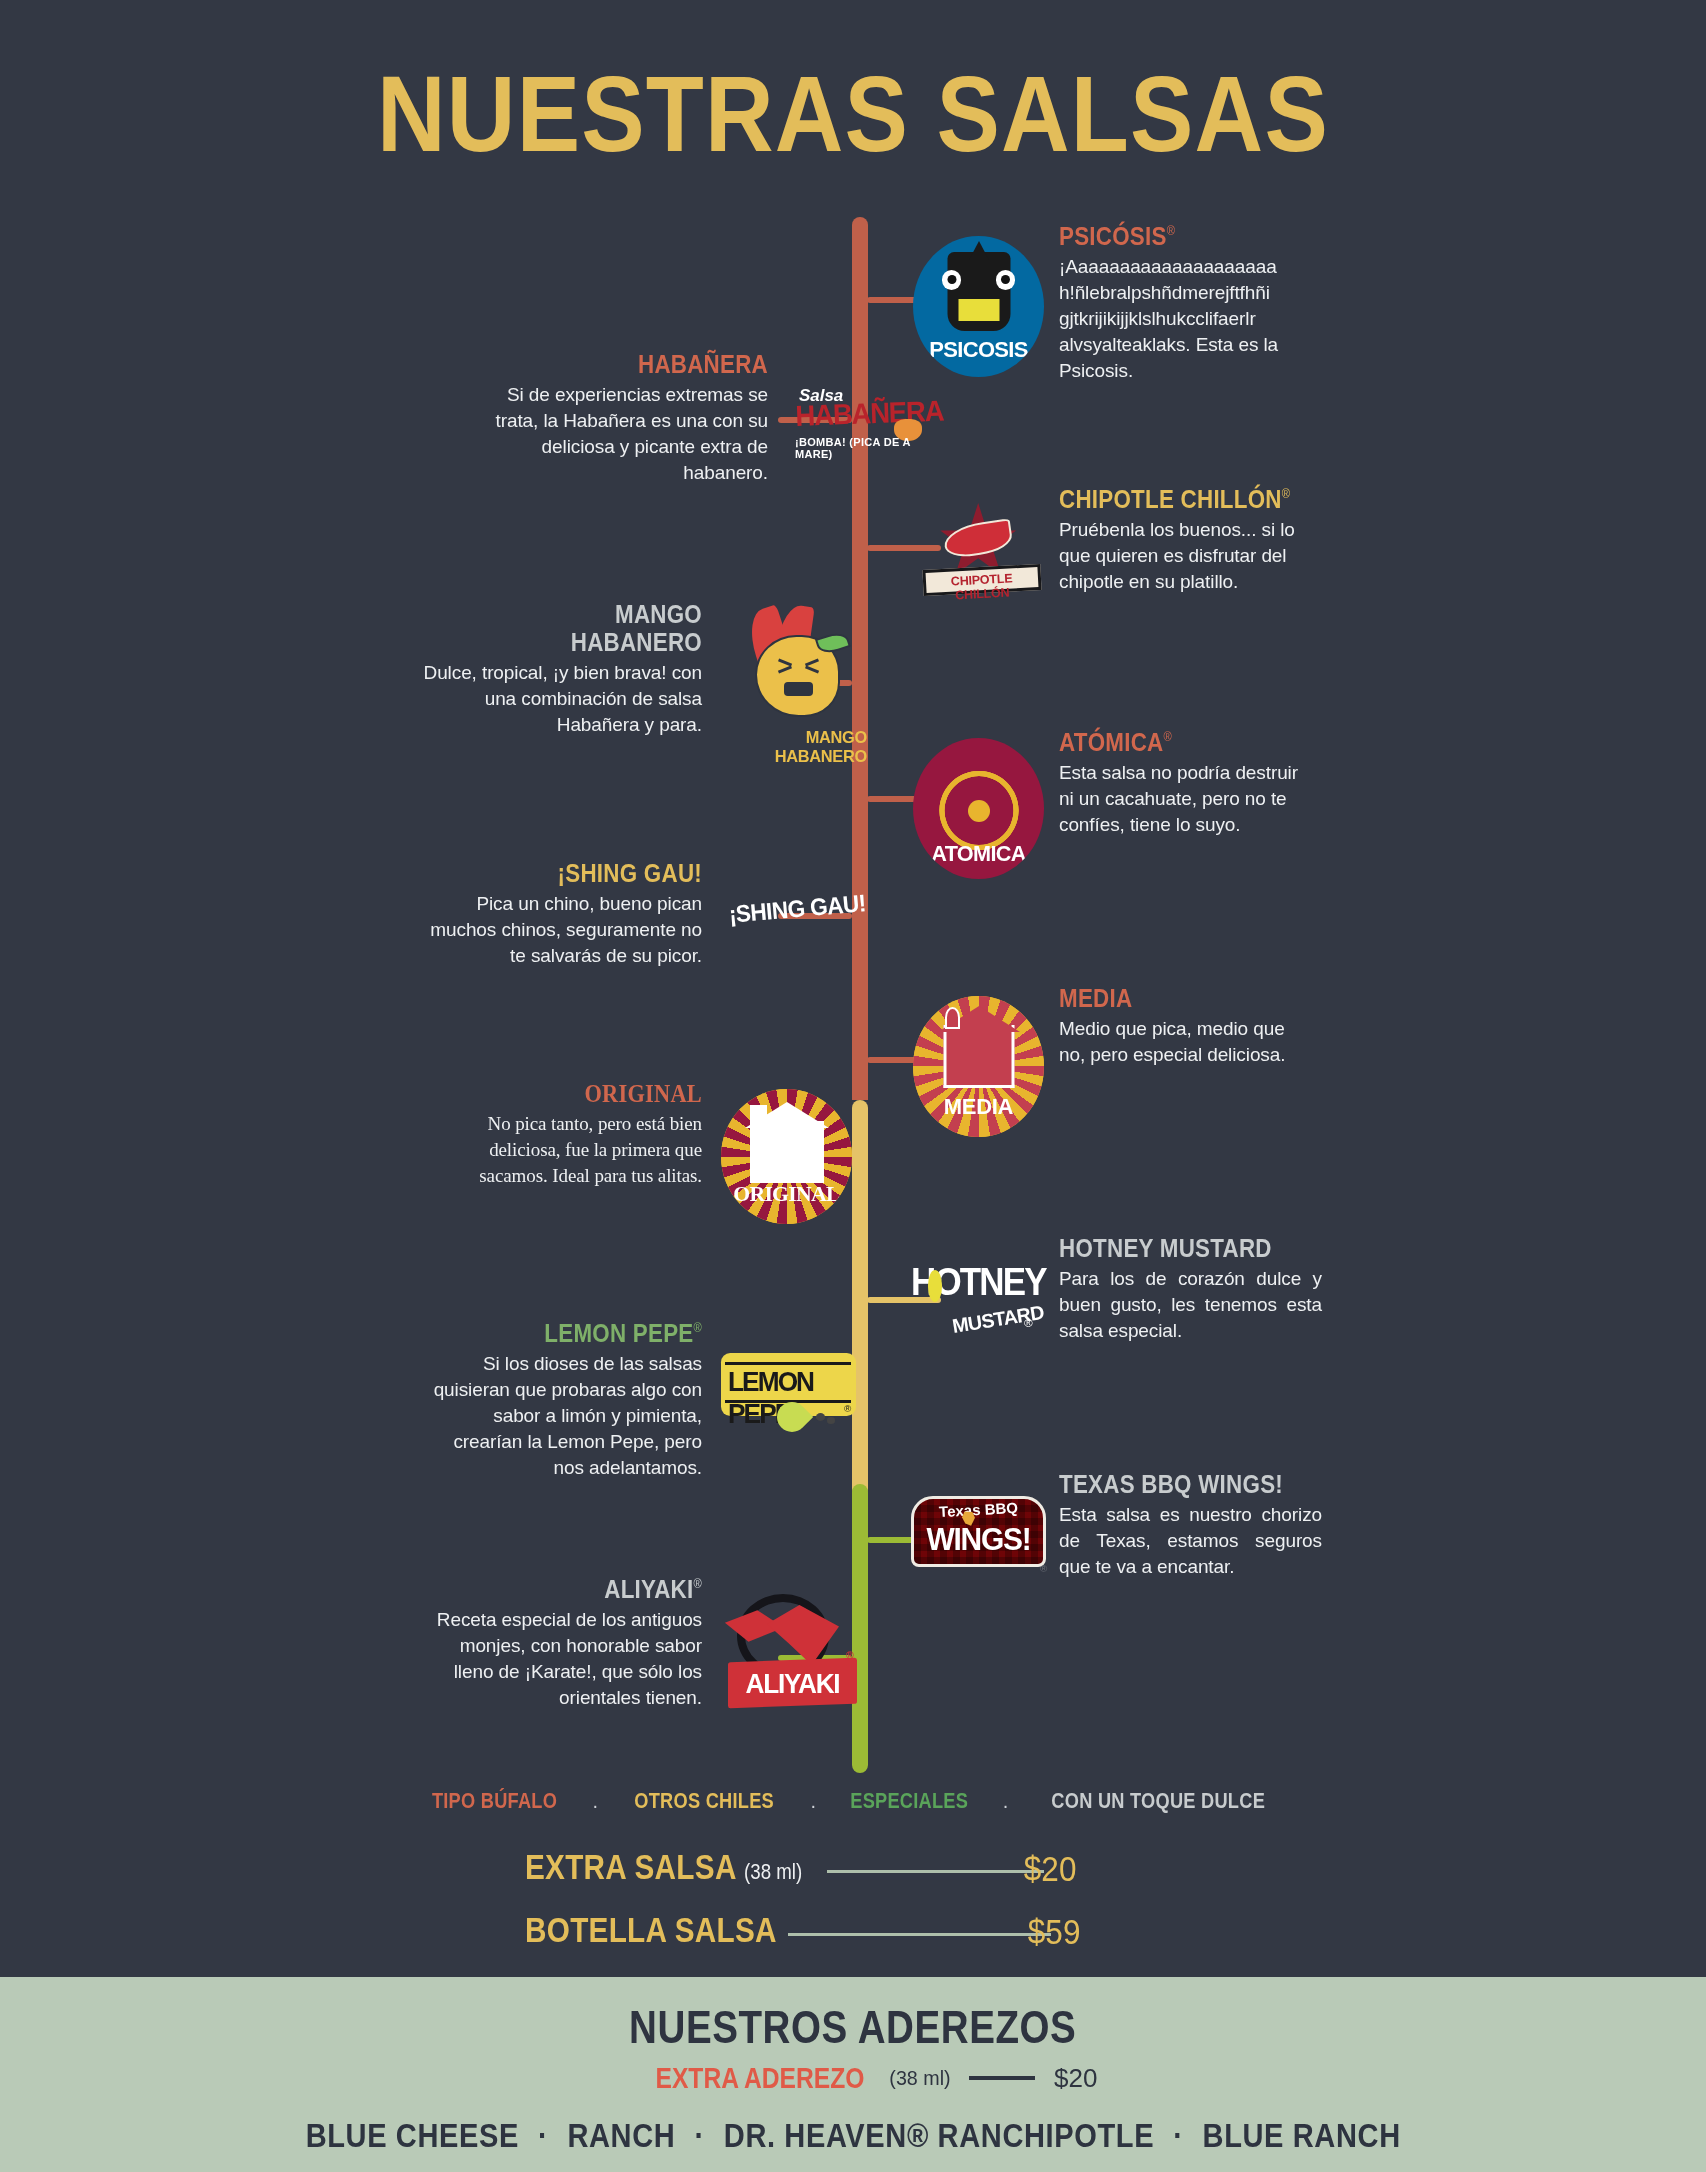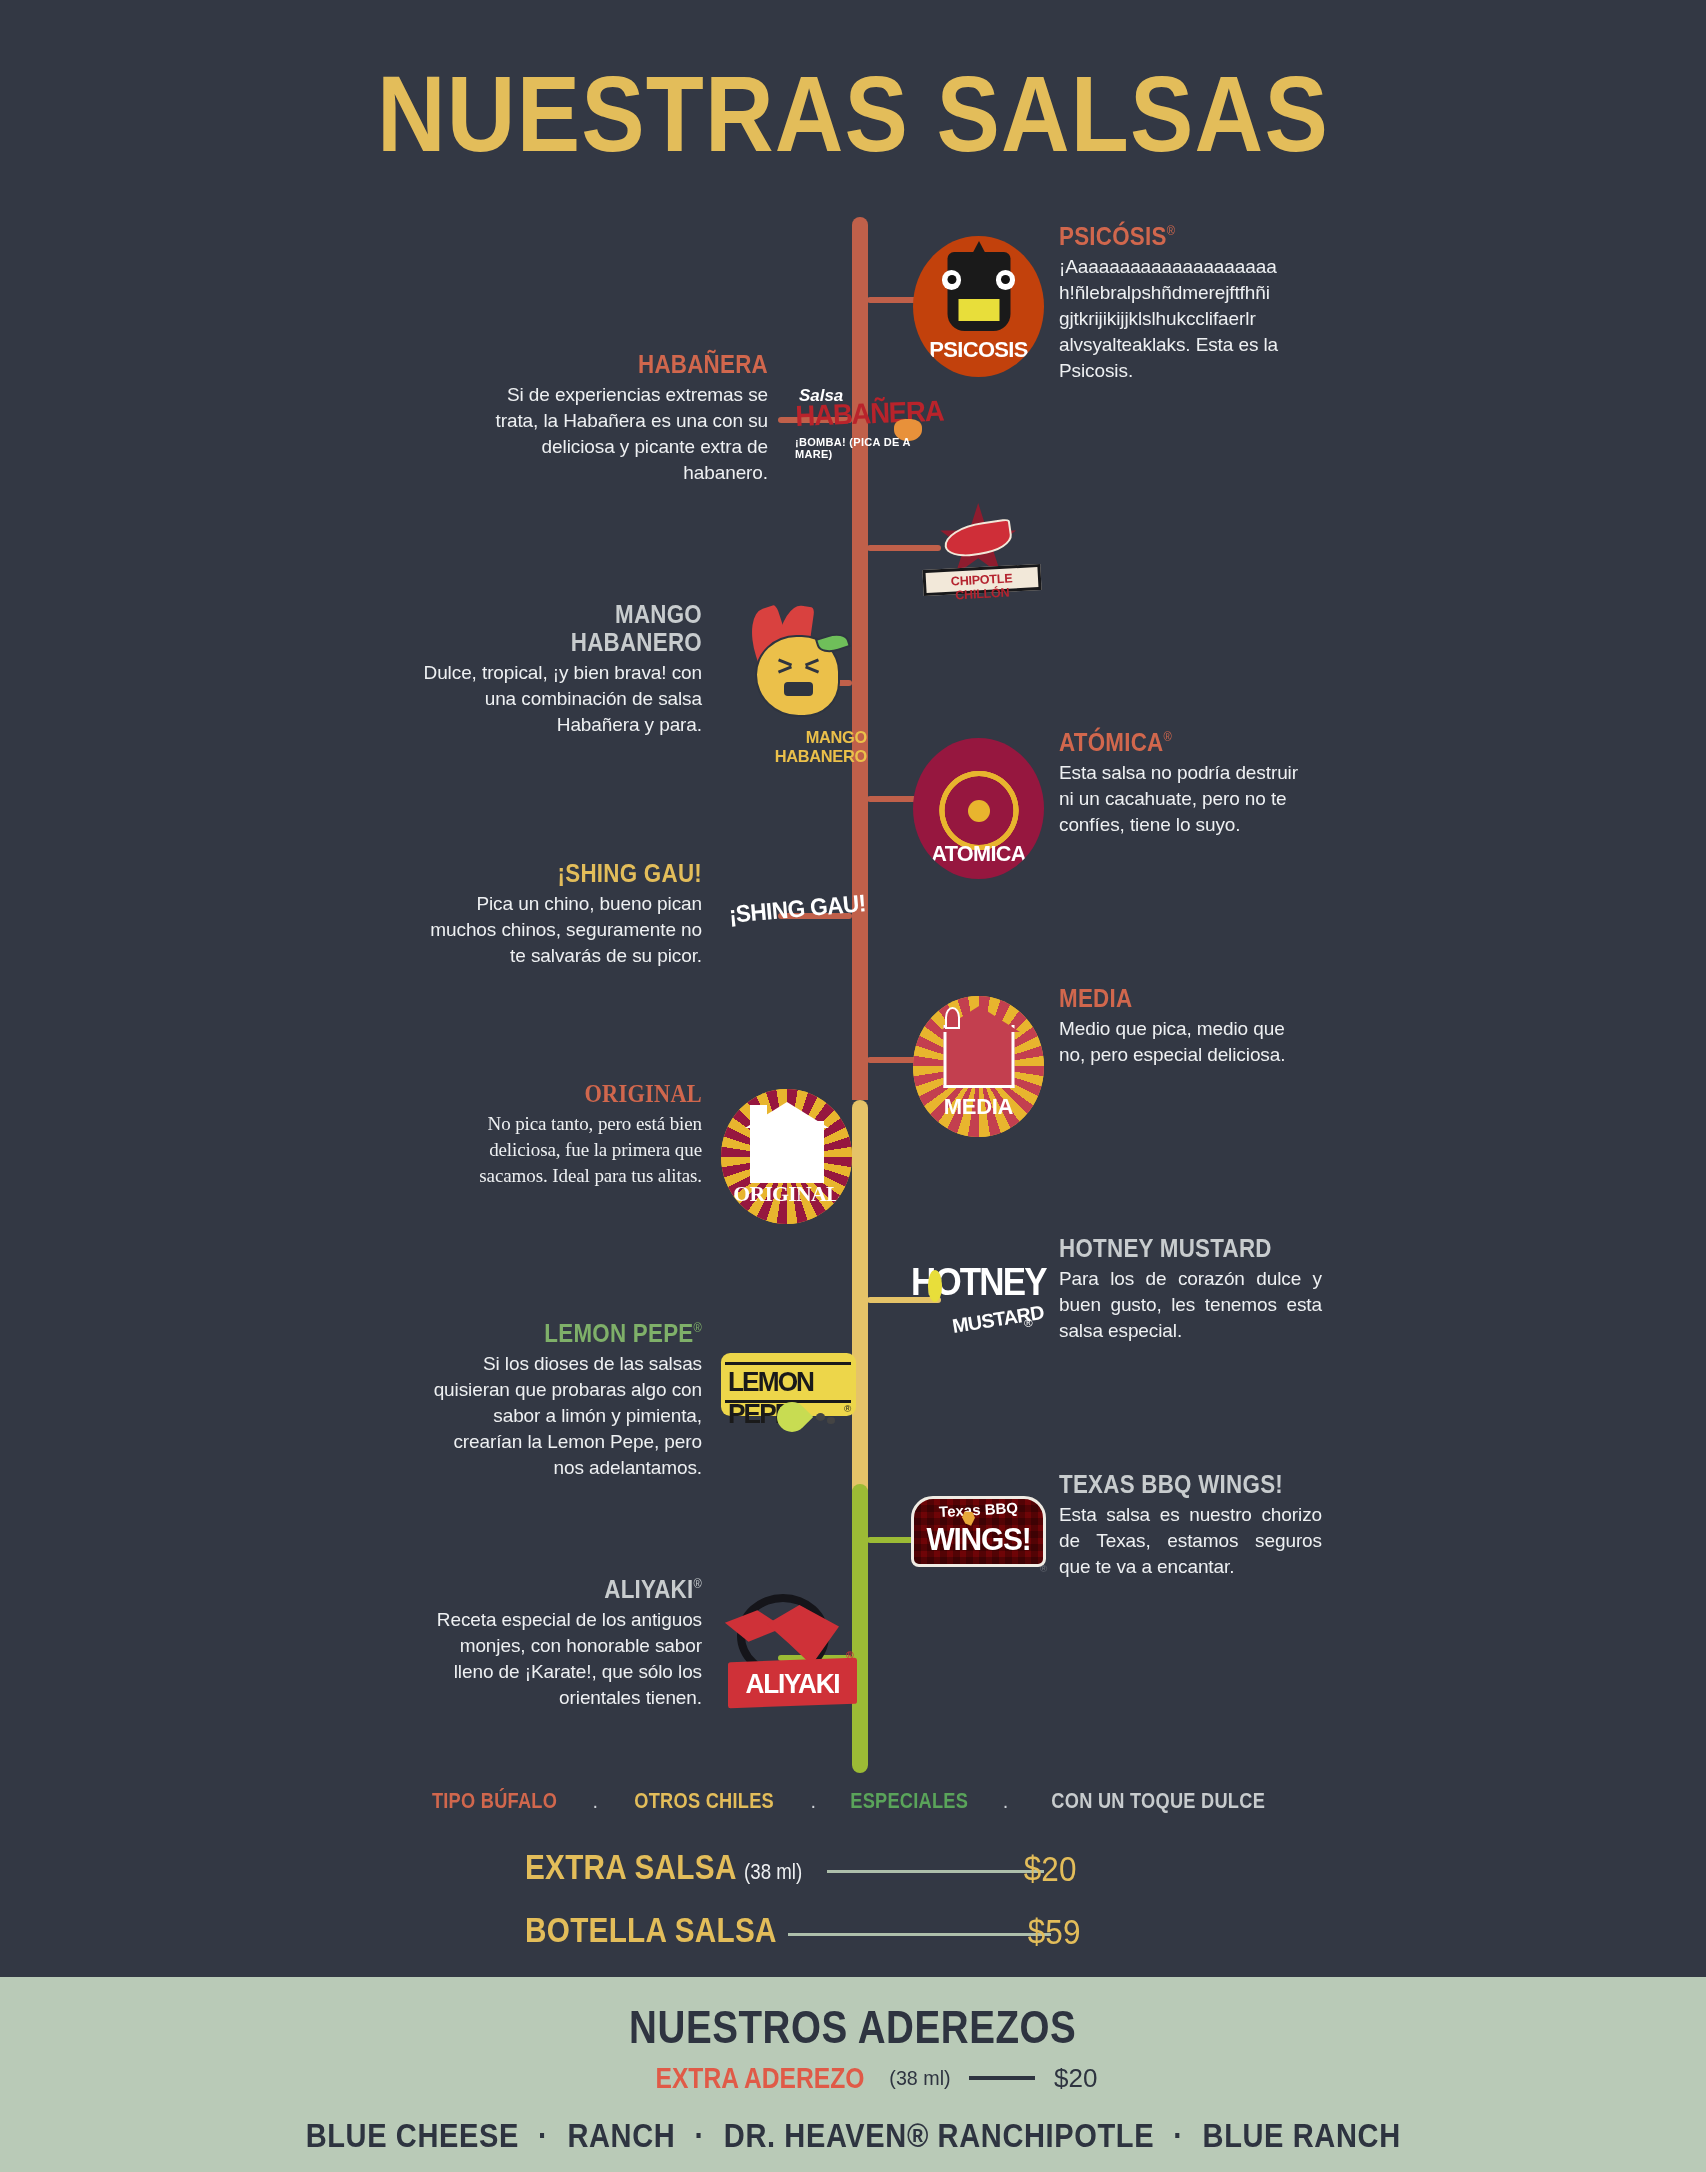--- a/index.html
+++ b/index.html
@@ -138,21 +138,21 @@
 <div class="tick left" style="top:913px;background:#c0604a"></div>
 <div class="tick right" style="top:1057px;background:#c0604a"></div>
 <div class="tick left" style="top:1153px;background:#e5c368"></div>
 <div class="tick right" style="top:1297px;background:#e5c368"></div>
 <div class="tick left" style="top:1409px;background:#9cbb35"></div>
 <div class="tick right" style="top:1537px;background:#9cbb35"></div>
 <div class="tick left" style="top:1655px;background:#9cbb35"></div>
 
 <div class="entry right" style="top:223px;left:0;width:1706px;height:171px;">
   <div class="logo" style="left:913px; top:13px;">
-    <div class="oval" style="width:131px;height:141px;background:#c2410c;">
+    <div class="oval" style="width:131px;height:141px;background:#0369a1;">
       <div style="position:absolute;left:50%;top:15.8px;transform:translateX(-50%);width:63px;height:79px;background:#1a1a1a;border-radius:6.6px 6.6px 17px 17px;"></div>
       <div style="position:absolute;left:50%;top:5.3px;transform:translateX(-50%);width:0;height:0;border-left:10.5px solid transparent;border-right:10.5px solid transparent;border-bottom:19.7px solid #1a1a1a;"></div>
       <div style="position:absolute;left:50%;top:34px;transform:translateX(-37px);width:19.7px;height:19.7px;background:#fff;border-radius:50%;"></div>
       <div style="position:absolute;left:50%;top:34px;transform:translateX(17px);width:19.7px;height:19.7px;background:#fff;border-radius:50%;"></div>
       <div style="position:absolute;left:50%;top:39px;transform:translateX(-31.5px);width:9.2px;height:9.2px;background:#111;border-radius:50%;"></div>
       <div style="position:absolute;left:50%;top:39px;transform:translateX(22px);width:9.2px;height:9.2px;background:#111;border-radius:50%;"></div>
       <div style="position:absolute;left:50%;top:63px;transform:translateX(-50%);width:41px;height:22px;background:#e8de3a;"></div>
       <div class="logolabel" style="bottom:14.4px;font-size:22px;letter-spacing:-0.7px;">PSICOSIS</div>
     </div>
   </div>
@@ -177,20 +177,26 @@
   </div>
 </div>
 
 <div class="entry right" style="top:486px;left:0;width:1706px;height:158px;">
   <div class="logo" style="left:919px; top:13px; width:125px; height:99px;">
     <div style="position:absolute;left:19.7px;top:3.9px;width:79px;height:79px;background:#8e1c2e;clip-path:polygon(50% 0%,61% 35%,98% 35%,68% 57%,79% 91%,50% 70%,21% 91%,32% 57%,2% 35%,39% 35%);"></div>
     <div style="position:absolute;left:25px;top:23.6px;width:68px;height:31.5px;background:#cf2e38;border-radius:60% 10% 50% 40%;border:2px solid #f2e8d9;transform:rotate(-8deg);"></div>
     <div style="position:absolute;left:72px;top:68px;width:5.3px;height:0;"></div>
     <div style="position:absolute;left:3.9px;top:68px;width:118px;height:26px;background:#f2e8d9;border:3.3px solid #18181a;transform:rotate(-3deg);"></div>
     <div style="position:absolute;left:9.2px;top:74px;width:108px;text-align:center;font-size:12.5px;font-weight:bold;color:#b4232f;letter-spacing:-0.2px;transform:rotate(-3deg);">CHIPOTLE CHILLÓN</div>
+  </div>
+  <div class="txt">
+    <div class="sname" style="color:#e3bd5a;">
+      <span>CHIPOTLE CHILLÓN</span><sup>®</sup>
+    </div>
+    <div class="sdesc" style="width:250px;">Pruébenla los buenos... si lo que quieren es disfrutar del chipotle en su platillo.</div>
   </div>
 </div>
 
 <div class="entry left" style="top:601px;left:420px;width:630px;height:171px;">
   <div class="txt" style="left:0;width:282px;">
     <div class="sname" style="color:#c8ccce;">MANGO<br>HABANERO</div>
     <div class="sdesc">Dulce, tropical, ¡y bien brava! con una combinación de salsa Habañera y para.</div>
   </div>
   <div class="logo" style="left:309px;top:6.6px;width:138px;height:144px;">
     <div style="position:absolute;left:23.6px;top:0;width:35px;height:72px;background:#d9413f;border-radius:60% 10% 60% 10%;transform:rotate(-18deg);"></div>

